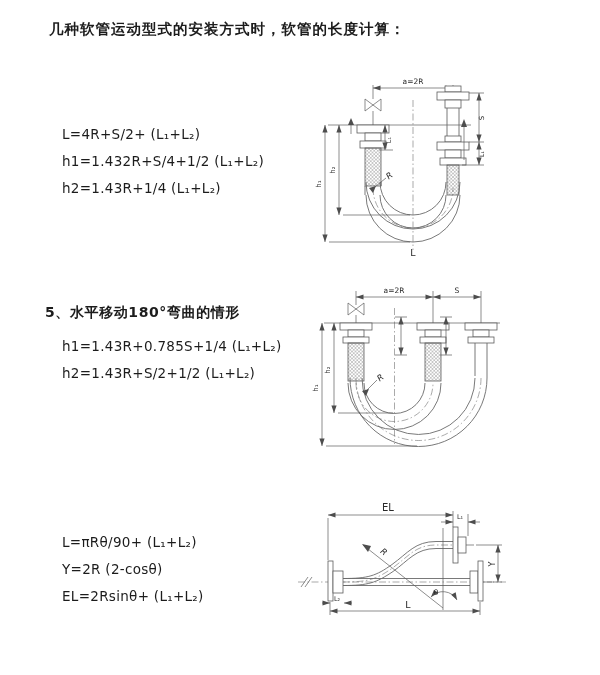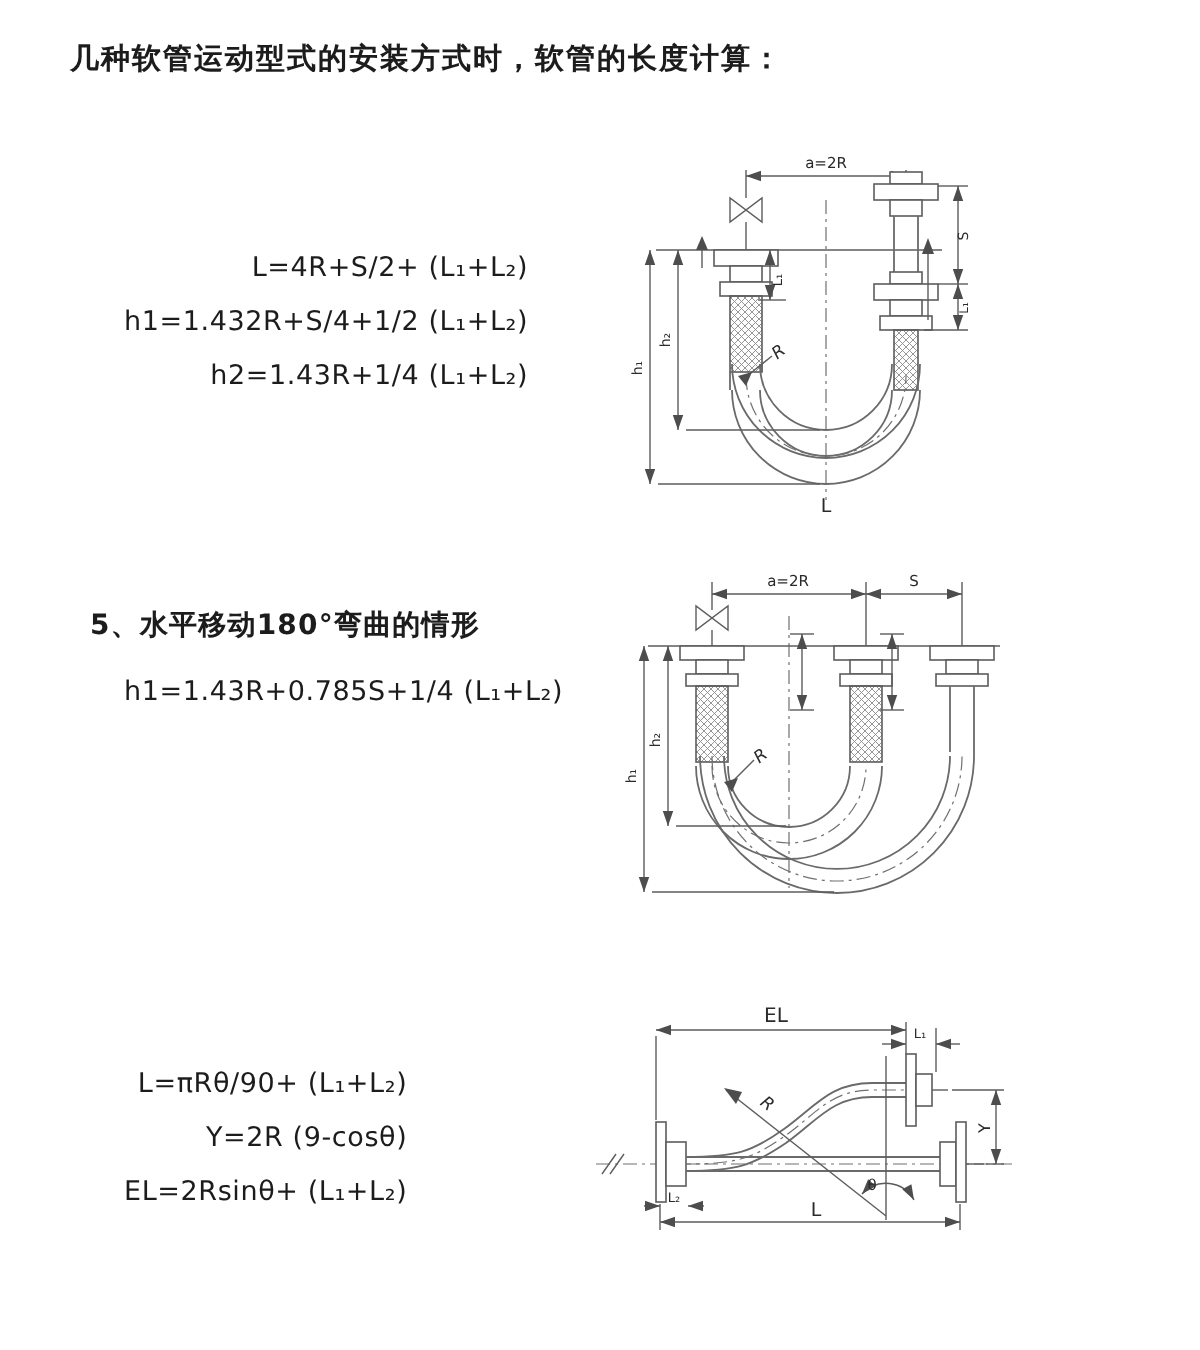--- a/index.html
+++ b/index.html
@@ -1,26 +1,26 @@
 <!DOCTYPE html>
 <html><head>
 <meta charset="utf-8">
 <style>
   html,body{margin:0;padding:0;background:#ffffff;}
   #page{
     position:relative;width:600px;height:675px;background:#ffffff;overflow:hidden;
     font-family:"DejaVu Sans","Liberation Sans",sans-serif;color:#1c1c1c;
   }
   .doc-title{
-    position:absolute;left:35px;top:20px;font-size:14.5px;font-weight:bold;letter-spacing:1px;
+    position:absolute;left:49px;top:20px;font-size:14.5px;font-weight:bold;letter-spacing:1px;
   }
   .section{position:absolute;left:45px;}
   .section-heading{font-size:14px;font-weight:bold;letter-spacing:0.6px;}
   .formula-block{margin-top:11px;margin-left:17px;}
-  .formula{font-size:13.5px;letter-spacing:0.3px;height:27px;line-height:27px;white-space:pre;text-align:right;}
+  .formula{font-size:13.5px;letter-spacing:0.3px;height:27px;line-height:27px;white-space:pre;}
   .diagram{position:absolute;}
   svg{display:block;}
   svg text{fill:#2a2a2a;font-family:"DejaVu Sans","Liberation Sans",sans-serif;}
   .thin{stroke:#5c5c5c;stroke-width:0.7;fill:none;}
   .hose{stroke:#6a6a6a;stroke-width:0.9;fill:none;}
   .part{stroke:#5c5c5c;stroke-width:0.8;fill:#ffffff;}
   .braid{stroke:#5c5c5c;stroke-width:0.8;}
   .cl{stroke:#707070;stroke-width:0.6;fill:none;stroke-dasharray:7 2.5 1.5 2.5;}
   .ah{fill:#4d4d4d;stroke:none;}
 </style>
@@ -36,27 +36,28 @@
       <div class="formula">L=4R+S/2+ (L₁+L₂)</div>
       <div class="formula">h1=1.432R+S/4+1/2 (L₁+L₂)</div>
       <div class="formula">h2=1.43R+1/4 (L₁+L₂)</div>
     </div>
   </div>
 
   <div class="section" style="top:304px;">
     <div class="section-heading">5、水平移动180°弯曲的情形</div>
     <div class="formula-block">
       <div class="formula">h1=1.43R+0.785S+1/4 (L₁+L₂)</div>
+      <div class="formula">h2=1.43R+S/2+1/2 (L₁+L₂)</div>
     </div>
   </div>
 
   <div class="section" style="top:518px;">
     <div class="formula-block">
       <div class="formula">L=πRθ/90+ (L₁+L₂)</div>
-      <div class="formula">Y=2R (9-cosθ)</div>
+      <div class="formula">Y=2R (2-cosθ)</div>
       <div class="formula">EL=2Rsinθ+ (L₁+L₂)</div>
     </div>
   </div>
 
   <svg class="diagram" style="left:313px;top:72px;" width="272" height="188" viewBox="0 0 272 188">
     <defs>
       <pattern id="meshA" width="3.5" height="3.5" patternUnits="userSpaceOnUse">
         <path d="M0,3.5 L3.5,0 M0,0 L3.5,3.5" stroke="#8a8a8a" stroke-width="0.45"></path>
       </pattern>
       <marker id="aeA" markerWidth="9" markerHeight="7" refX="8" refY="3.5" orient="auto" markerUnits="userSpaceOnUse">

